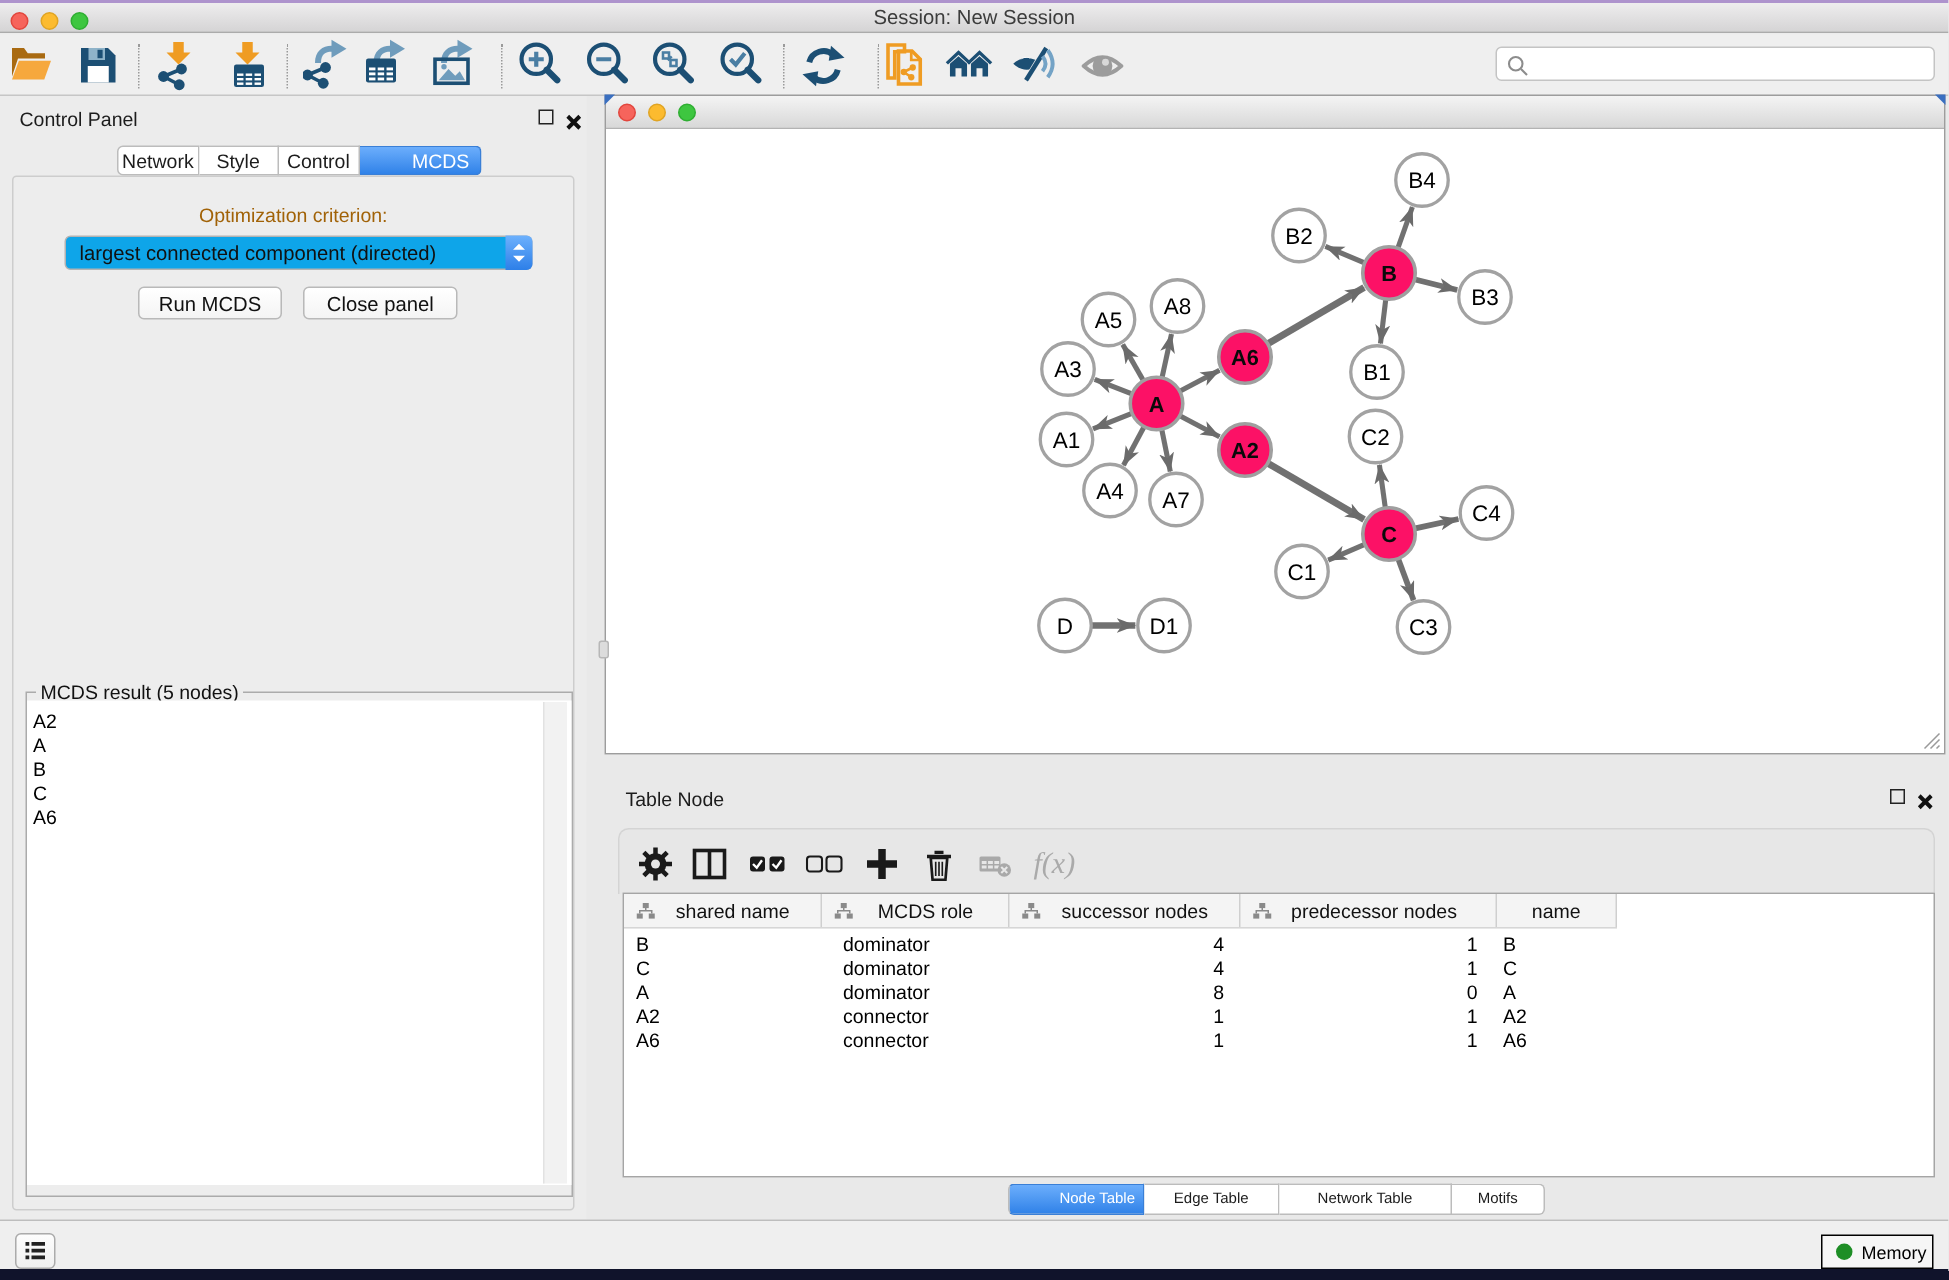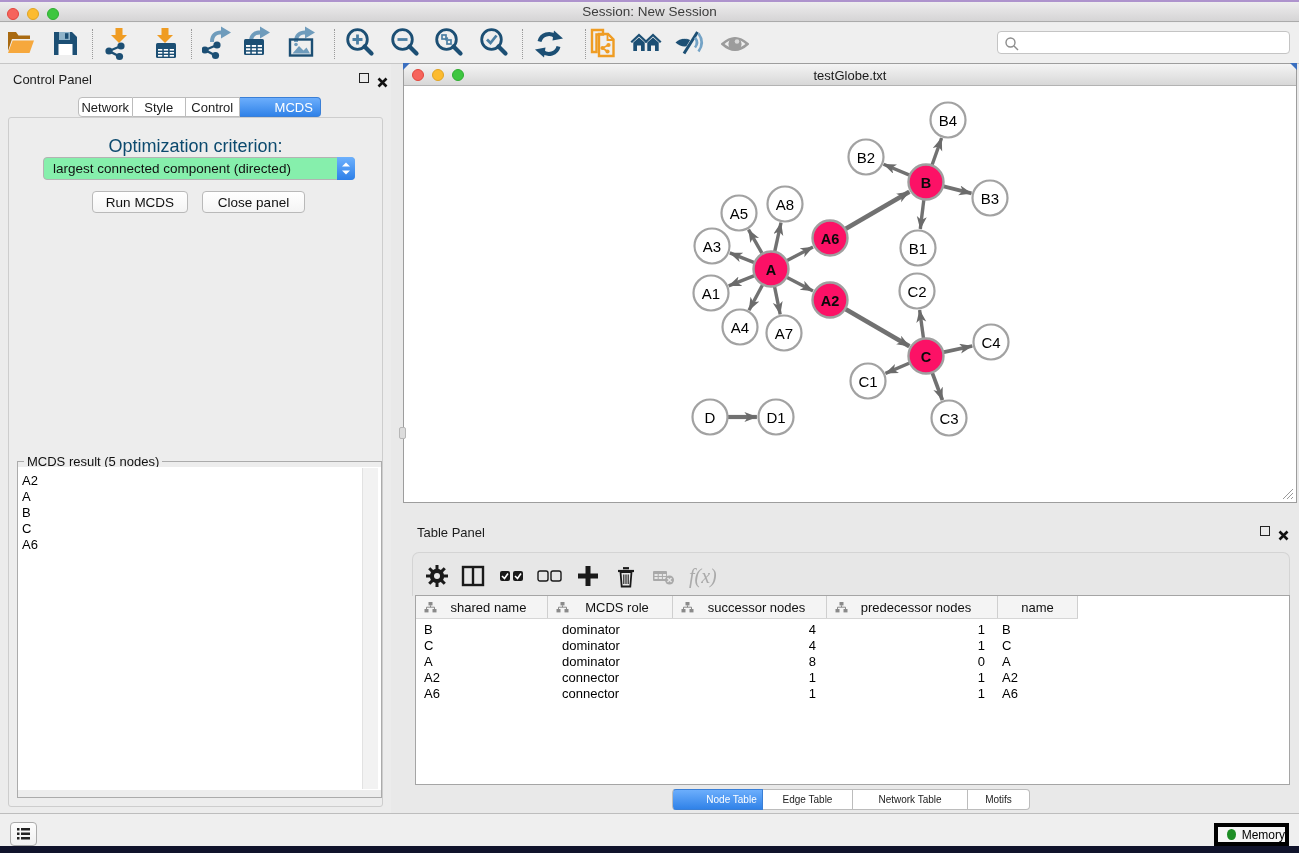--- a/index.html
+++ b/index.html
@@ -29,22 +29,22 @@
 .wfloat { width:10px; height:10px; border:1.6px solid #222; }
 
 .tabs { display:flex; height:20px; font-size:13px; }
 .tabs .tab { background:#fff; border:1px solid #bcbcbc; border-left:none; color:#1c1c1c; display:flex; align-items:center; justify-content:center; }
 .tabs .tab:first-child { border-left:1px solid #bcbcbc; border-radius:4px 0 0 4px; }
 .tabs .tab:last-child { border-radius:0 4px 4px 0; }
 .tabs .sel { background:linear-gradient(#6caefc,#3082e8); border-color:#3a7fd6; color:#fff;padding-left:28px; }
 #cptabs { left:78px; top:33px; width:243px; }
 #cptabs .tab { flex:1; }
 #cpinner { left:8px; top:53px; width:375px; height:690px; background:#ededed; border:1px solid #cdcdcd; border-radius:3px; }
-#optlabel { left:0; top:72px; width:391px; text-align:center; font-size:18px; color:#0c4a6e; }
-#cselect { left:43px; top:93px; width:312px; height:23px; background:#86efac; border:1px solid #b3b3b3; border-radius:4px; font-size:13.5px; color:#111; line-height:21px; padding-left:9px; }
+#optlabel { left:0; top:72px; width:391px; text-align:center; font-size:13px; color:#a16207; }
+#cselect { left:43px; top:93px; width:312px; height:23px; background:#0ea5e9; border:1px solid #b3b3b3; border-radius:4px; font-size:13.5px; color:#111; line-height:21px; padding-left:9px; }
 #cselect .step { position:absolute; right:-1px; top:-1px; width:18px; height:23px; border-radius:0 4px 4px 0; background:linear-gradient(#6db1fd,#2d7fe8); }
 #cselect .step svg { position:absolute; left:3px; top:4px; }
 .btn { background:linear-gradient(#ffffff,#f4f4f4); border:1px solid #b9b9b9; border-radius:4px; font-size:13.5px; color:#111; display:flex; align-items:center; justify-content:center; }
 #btnrun { left:92px; top:127px; width:96px; height:22px; }
 #btnclose { left:202px; top:127px; width:103px; height:22px; }
 
 #mcdsgroup { left:17px; top:397px; width:365px; height:337px; border:1px solid #ababab; }
 #mcdstitle { left:24px; top:390px; background:#ededed; padding:0 3px; font-size:13px; color:#111; }
 #mcdslist { left:18px; top:403px; width:363px; height:323px; background:#fff; font-size:13px; color:#000; line-height:16px; padding:6px 0 0 4px; }
 #mcdsscroll { left:362px; top:404px; width:16px; height:321px; background:#f2f2f2; border-left:1px solid #e2e2e2; }
@@ -82,21 +82,21 @@
 .trow { position:absolute; left:0; width:660px; height:16px; line-height:16px; font-size:13px; color:#000; }
 .trow span { position:absolute; }
 
 #tptabs { left:281px; top:281px; width:358px; }
 #tptabs .tab { height:21px; font-size:10px; white-space:nowrap; }
 #tptabs .tab:nth-child(1){width:91px;}#tptabs .tab:nth-child(2){width:90px;}#tptabs .tab:nth-child(3){width:115px;}#tptabs .tab:nth-child(4){width:62px;}
 
 
 #statusbar { left:0; top:813px; width:1299px; height:33px; background:#efefef; border-top:1px solid #bdbdbd; }
 #listbtn { left:10px; top:8px; width:27px; height:24px; background:linear-gradient(#fdfdfd,#f0f0f0); border:1px solid #ababab; border-radius:4px; }
-#membtn { left:1214px; top:9px; width:75px; height:23px; background:#f6f6f6; border:4px solid #000000; font-size:12px; color:#000; display:flex; align-items:center; }
+#membtn { left:1214px; top:9px; width:75px; height:23px; background:#f6f6f6; border:1px solid #000000; font-size:12px; color:#000; display:flex; align-items:center; }
 #memdot { width:11px; height:11px; border-radius:50%; background:#1e8e26; margin:0 6px 0 9px; }
 #navy { left:0; top:846px; width:1299px; height:7px; background:#10132b; }
 </style>
 </head>
 <body>
 <div class="abs" id="topline"></div>
 <div class="abs" id="titlebar">
   <div class="abs tl t1"></div>
     <div class="abs tl t2"></div>
     <div class="abs tl t3"></div>
@@ -267,21 +267,20 @@
 </div>
 
 <div class="abs" id="desktop"></div>
 
 <div class="abs" id="netframe">
   <div class="abs" id="nettitle">
     <div class="abs tl t1"></div>
       <div class="abs tl t2"></div>
       <div class="abs tl t3"></div>
   </div>
-  <div class="abs" id="nettext">testGlobe.txt</div>
   <div class="abs bluecorner" id="bc1"></div>
   <div class="abs bluecorner" id="bc2"></div>
   <div class="abs" id="netcanvas">
     <svg width="892" height="416" viewBox="0 0 892 416">
       <defs>
         <marker id="ah" markerUnits="userSpaceOnUse" markerWidth="15" markerHeight="12" refX="12.5" refY="5" orient="auto">
           <path d="M0,0 L13,5 L0,10 L3.5,5 Z" fill="#6b6b6b"></path>
         </marker>
       </defs>
         <g stroke="#717171">
@@ -351,21 +350,21 @@
   </div>
   <svg class="abs" id="grip" width="12" height="12">
       <path d="M11 1 L1 11 M11 5 L5 11 M11 9 L9 11" stroke="#9a9a9a" stroke-width="1"></path>
     </svg>
 </div>
 
 <div class="abs" id="divv"></div>
 <div class="abs" id="divh"></div>
 
 <div class="abs" id="tpanel">
-  <div class="abs hdr">Table Panel</div>
+  <div class="abs hdr">Table Node</div>
   <div class="abs wicons wfloat" style="left:869px; top:18px;"></div>
   <div class="abs wicons" style="left:887px; top:19px;"><svg width="11" height="11" viewBox="0 0 11 11">
         <path d="M1.5 1.5 L9.5 9.5 M9.5 1.5 L1.5 9.5" stroke="#111" stroke-width="2.6"></path>
       </svg></div>
   <div class="abs" id="tptoolbar">
     <svg class="abs" style="left:11px; top:10px;" width="26" height="26" viewBox="0 0 26 26">
         <g fill="#1a1a1a">
           <circle cx="13" cy="13" r="7.2"></circle>
           <rect x="11.5" y="2" width="3" height="5.5" transform="rotate(0 13 13)"></rect>
           <rect x="11.5" y="2" width="3" height="5.5" transform="rotate(45 13 13)"></rect>

